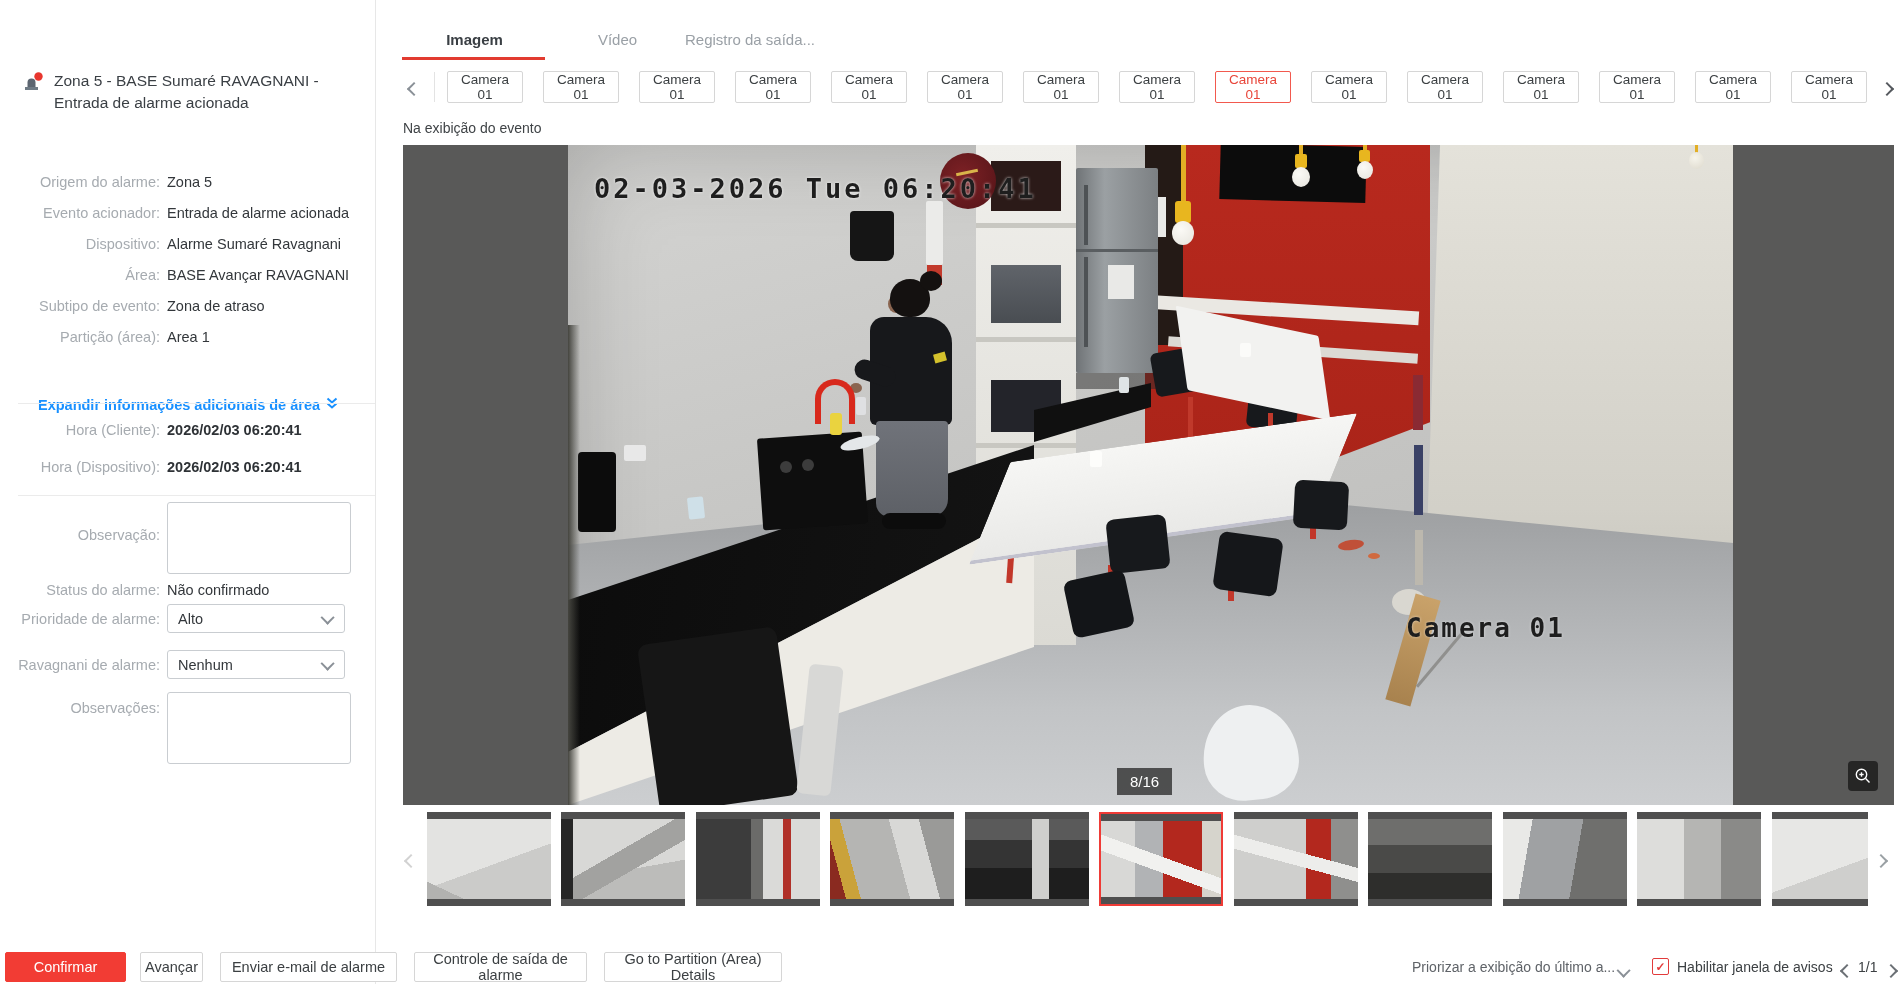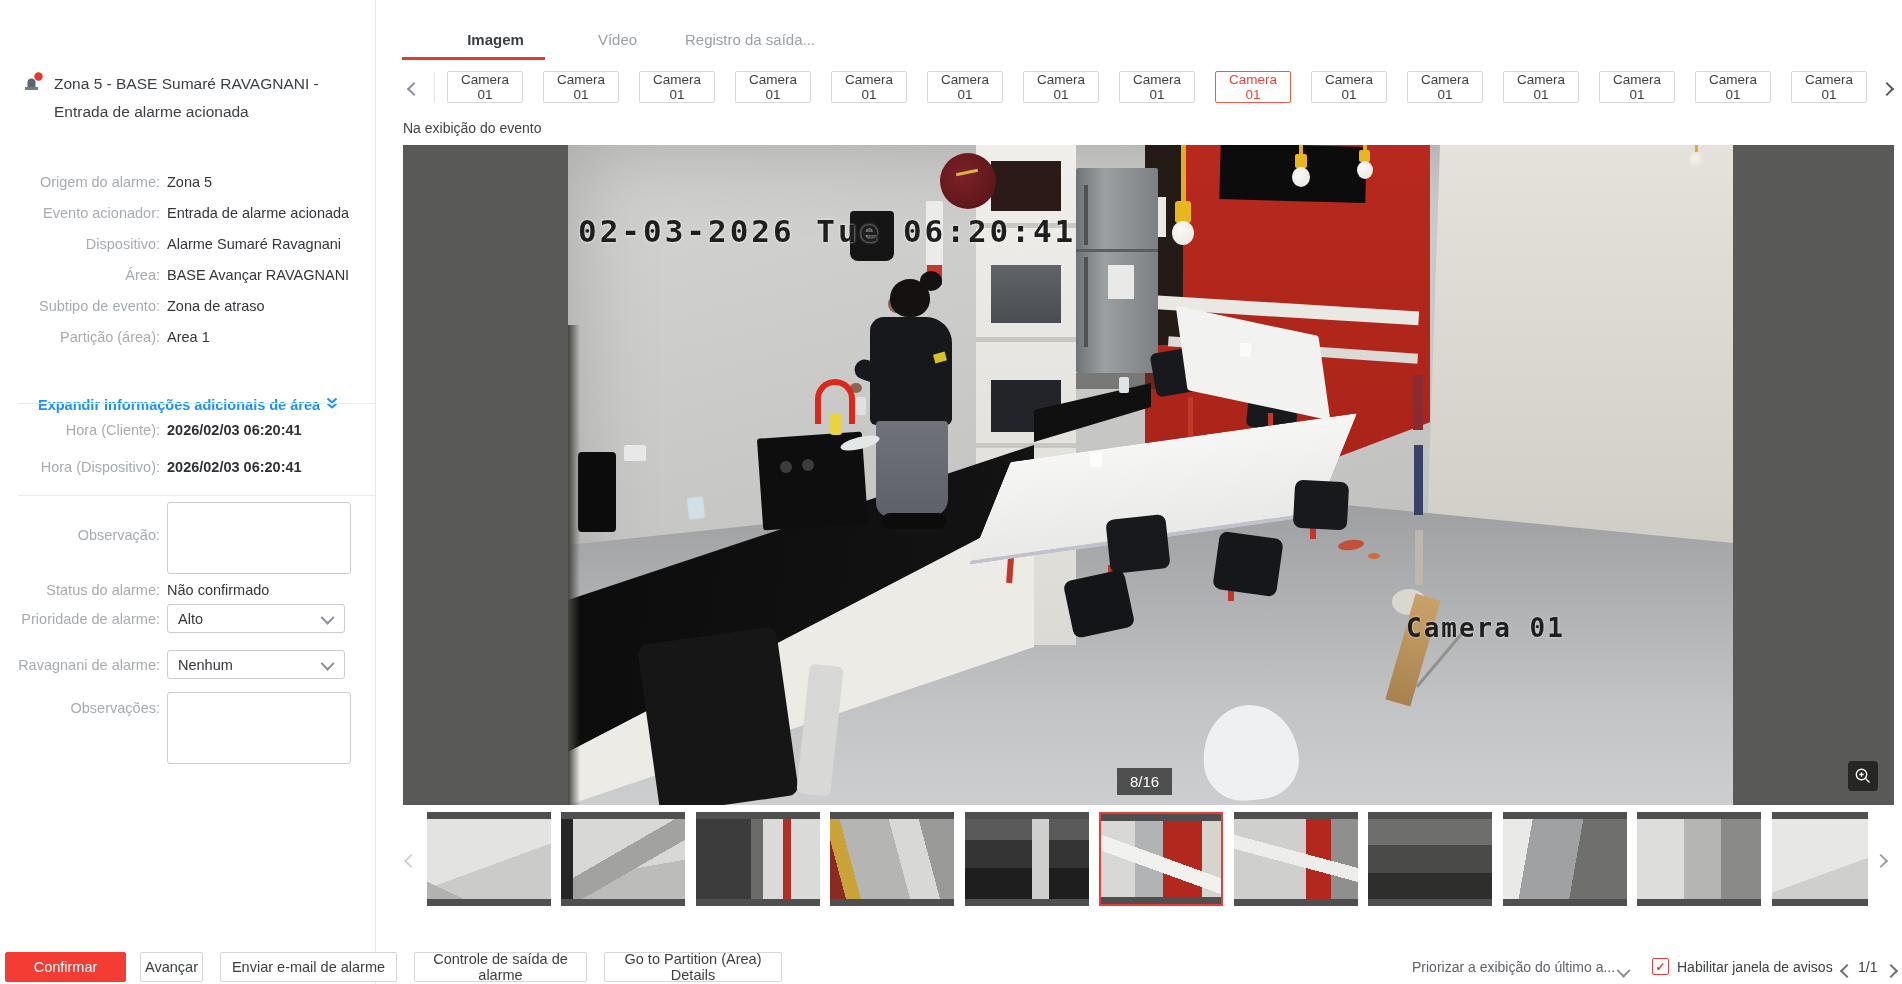--- a/index.html
+++ b/index.html
@@ -3,21 +3,21 @@
 <meta charset="utf-8">
 <style>
   html,body{margin:0;padding:0;background:#fff;}
   .canvas{position:relative;width:1902px;height:984px;background:#fff;overflow:hidden;
           font-family:"Liberation Sans",sans-serif;color:#3c4043;}
   .abs{position:absolute;}
 
   
   .vdiv{position:absolute;left:375px;top:0;width:1px;height:984px;background:#e7e7e7;}
   .alarm-head{position:absolute;left:20px;top:70px;width:340px;display:flex;gap:10px;}
-  .alarm-title{font-size:15.5px;line-height:28px;color:#3a3f44;}
+  .alarm-title{font-size:15.5px;line-height:22px;color:#3a3f44;}
   .srow{display:flex;align-items:flex-start;margin-bottom:11px;line-height:20px;font-size:14.5px;}
   .srow .lab{width:160px;text-align:right;color:#a6abb0;flex:0 0 160px;}
   .srow .val{margin-left:7px;color:#33373b;}
   .fields{position:absolute;left:0;top:172px;width:368px;}
   .times{position:absolute;left:0;top:420px;width:368px;}
   .times .srow{margin-bottom:17px;}
   .times .val{font-weight:bold;color:#2e3236;}
   .expand-link{position:absolute;left:38px;top:396px;font-size:14.5px;font-weight:bold;color:#1890ff;
                display:flex;align-items:center;gap:5px;cursor:pointer;}
   .hr{position:absolute;left:18px;width:357px;height:1px;background:#ebebeb;}
@@ -177,21 +177,21 @@
 
   <div class="flabel" style="top:657px;">Ravagnani de alarme:</div>
   <div class="select" style="top:650px;">
     <span>Nenhum</span>
     <span class="chev down"></span>
   </div>
 
   <div class="flabel" style="top:700px;">Observações:</div>
   <textarea class="ta" style="top: 692px; height: 66px;"></textarea>
 
-  <div class="tab active" style="left:424px;width:143px;">Imagem</div>
+  <div class="tab active" style="left:403px;width:143px;">Imagem</div>
   <div class="tab idle" style="left:570px;width:95px;">Vídeo</div>
   <div class="tab idle" style="left:675px;width:150px;">Registro da saída...</div>
   <div class="tab-underline" style="left:402px;width:143px;"></div>
 
   <span class="row-chev" style="left:409px;top:80px;"><span class="chev left"></span></span>
   <div class="abs" style="left:434px;top:72px;width:1px;height:30px;background:#e3e3e3;"></div>
   <button class="cam-btn" style="left:447px;">Camera 01</button>
   <button class="cam-btn" style="left:543px;">Camera 01</button>
   <button class="cam-btn" style="left:639px;">Camera 01</button>
   <button class="cam-btn" style="left:735px;">Camera 01</button>
@@ -313,21 +313,21 @@
       <div style="left:308px;top:276px;width:72px;height:96px;background:linear-gradient(#70737a,#5d6066);border-radius:4px 4px 18px 14px;"></div>
       <div style="left:314px;top:368px;width:64px;height:16px;background:#0c0c0c;border-radius:8px;"></div>
 
       <div style="left:247px;top:234px;width:40px;height:45px;border:6px solid #d8291c;border-bottom:none;border-radius:22px 22px 0 0;box-sizing:border-box;"></div>
       <div style="left:262px;top:268px;width:12px;height:22px;background:#ead33f;border-radius:3px;"></div>
       <div style="left:288px;top:252px;width:10px;height:18px;background:#dfe0e2;border-radius:2px;"></div>
       <div style="left:272px;top:292px;width:40px;height:12px;background:#e4e7e9;border-radius:50%;transform:rotate(-14deg);"></div>
 
       <div style="left:0;top:180px;width:12px;height:480px;background:linear-gradient(90deg,#45453f,rgba(0,0,0,0));"></div>
 
-      <div class="osd" style="left:10px;top:28px;font-size:31px;letter-spacing:3px;margin-top:40px;">02-03-2026 Tue 06:20:41</div>
+      <div class="osd" style="left:26px;top:28px;font-size:27px;letter-spacing:3px;">02-03-2026 Tue 06:20:41</div>
       <div class="osd" style="left:838px;top:468px;font-size:26px;letter-spacing:2px;text-shadow:0 0 3px rgba(255,255,255,.55);">Camera 01</div>
     </div>
 
     <div class="badge">8/16</div>
     <div class="zoom-btn">
       <svg width="18" height="18" viewBox="0 0 18 18" fill="none" stroke="#fff" stroke-width="1.4">
         <circle cx="7.5" cy="7.5" r="5.2"></circle>
         <line x1="7.5" y1="5.3" x2="7.5" y2="9.7"></line>
           <line x1="5.3" y1="7.5" x2="9.7" y2="7.5"></line>
         <line x1="11.6" y1="11.6" x2="15.5" y2="15.5"></line>

